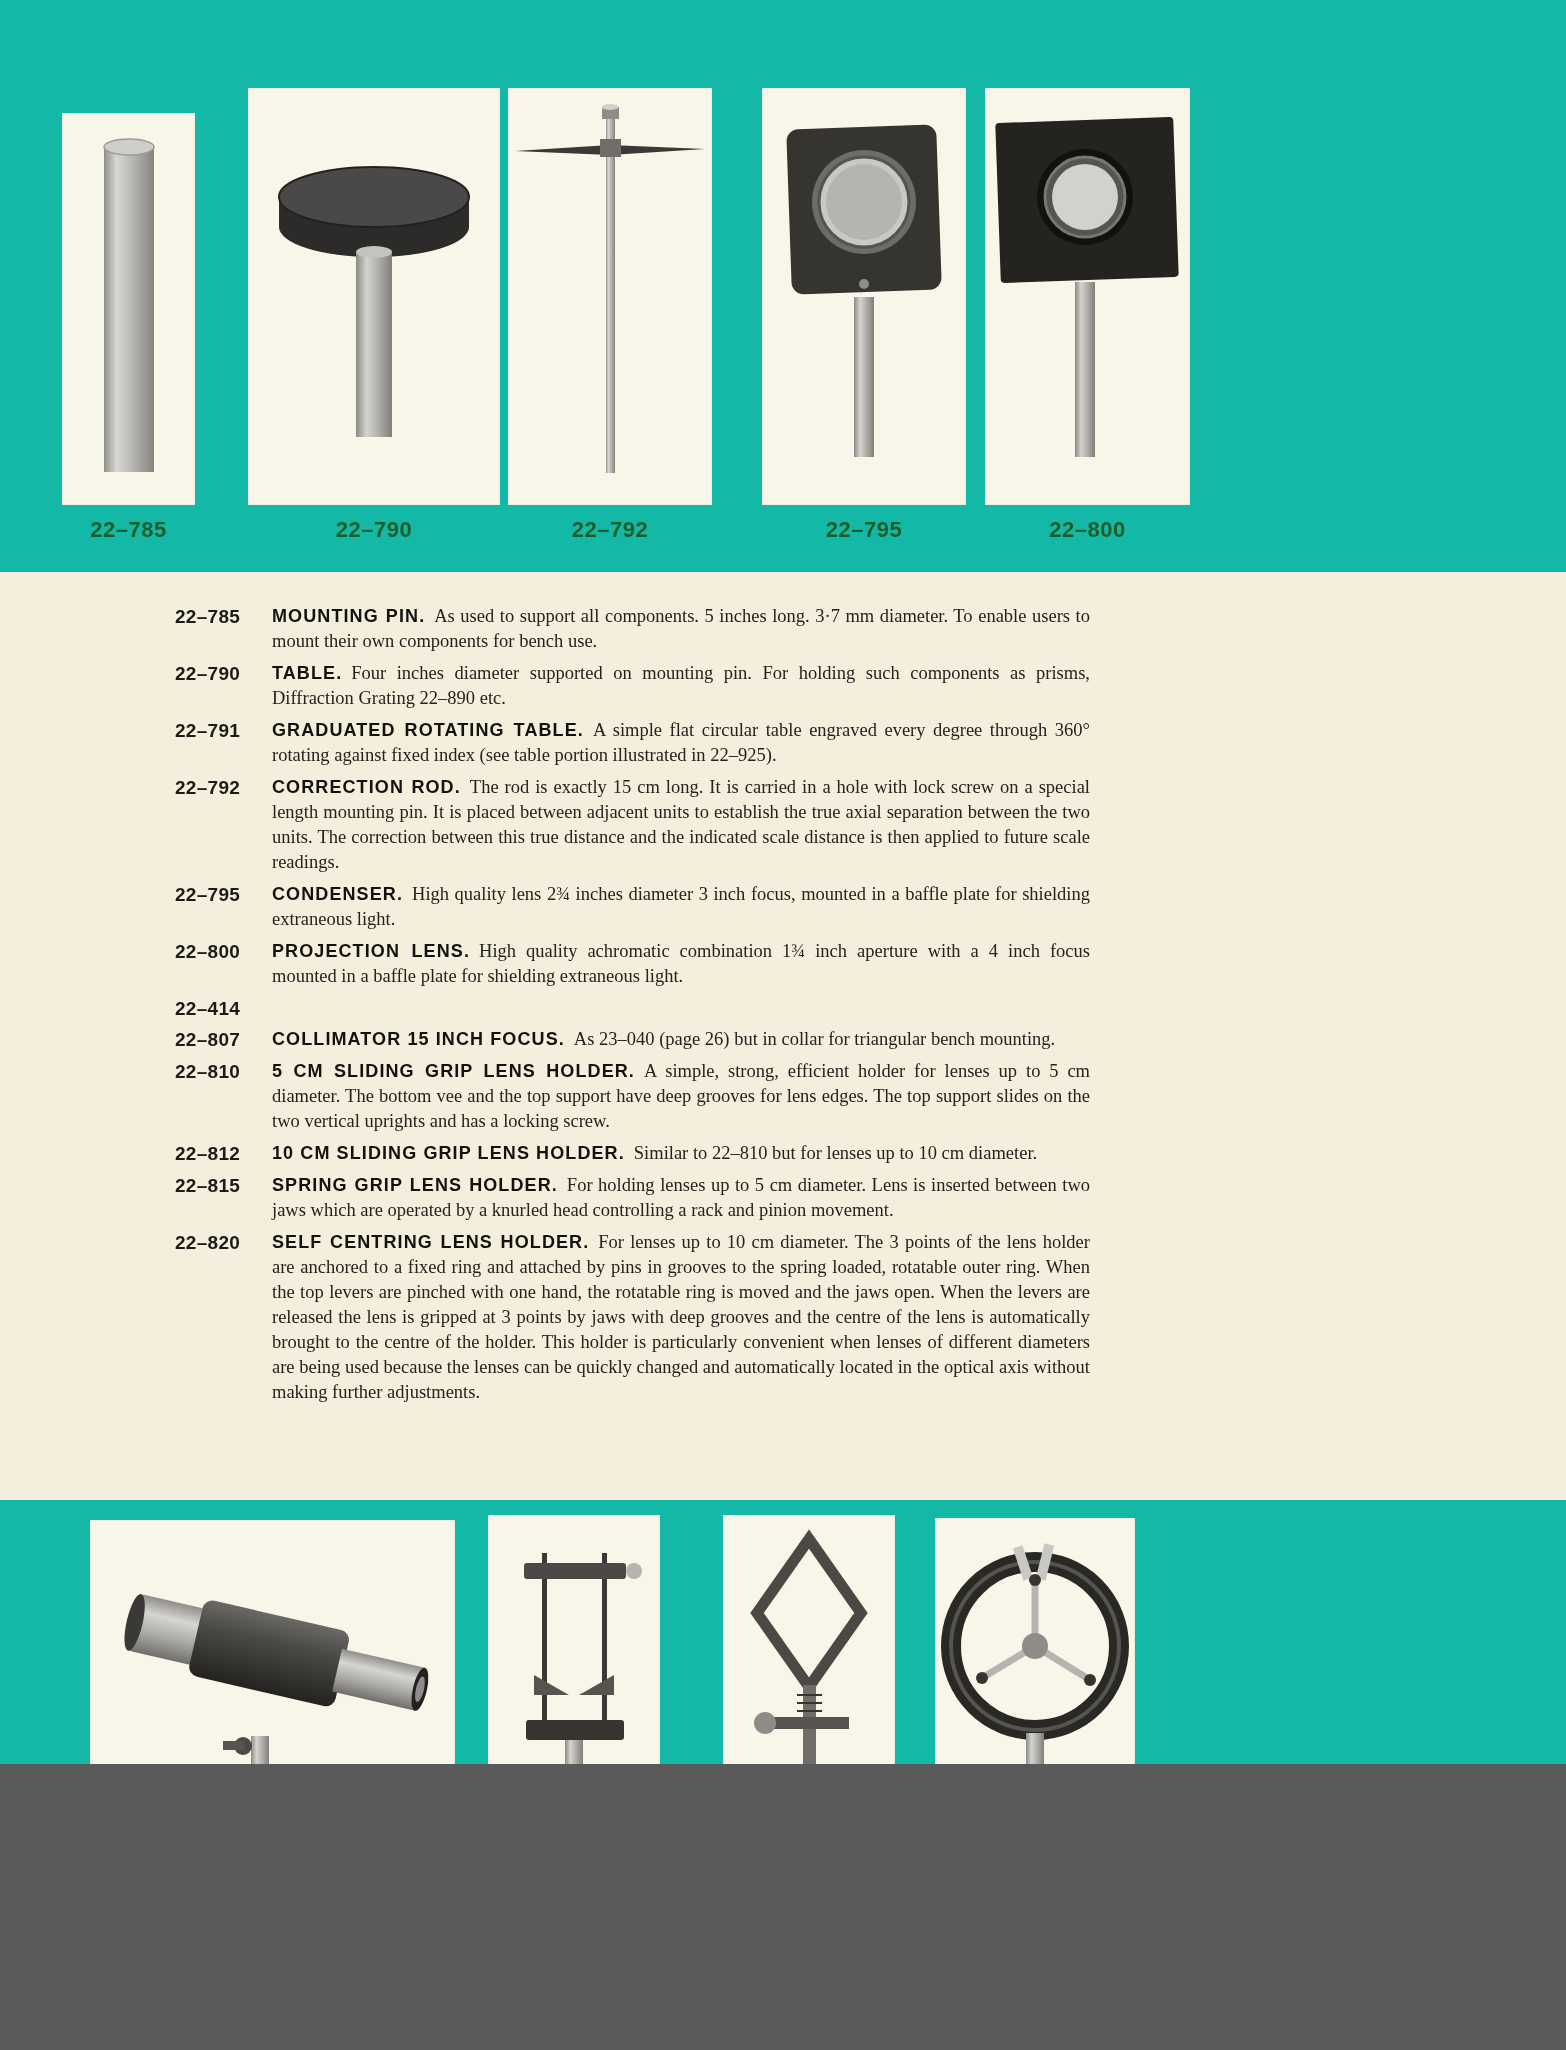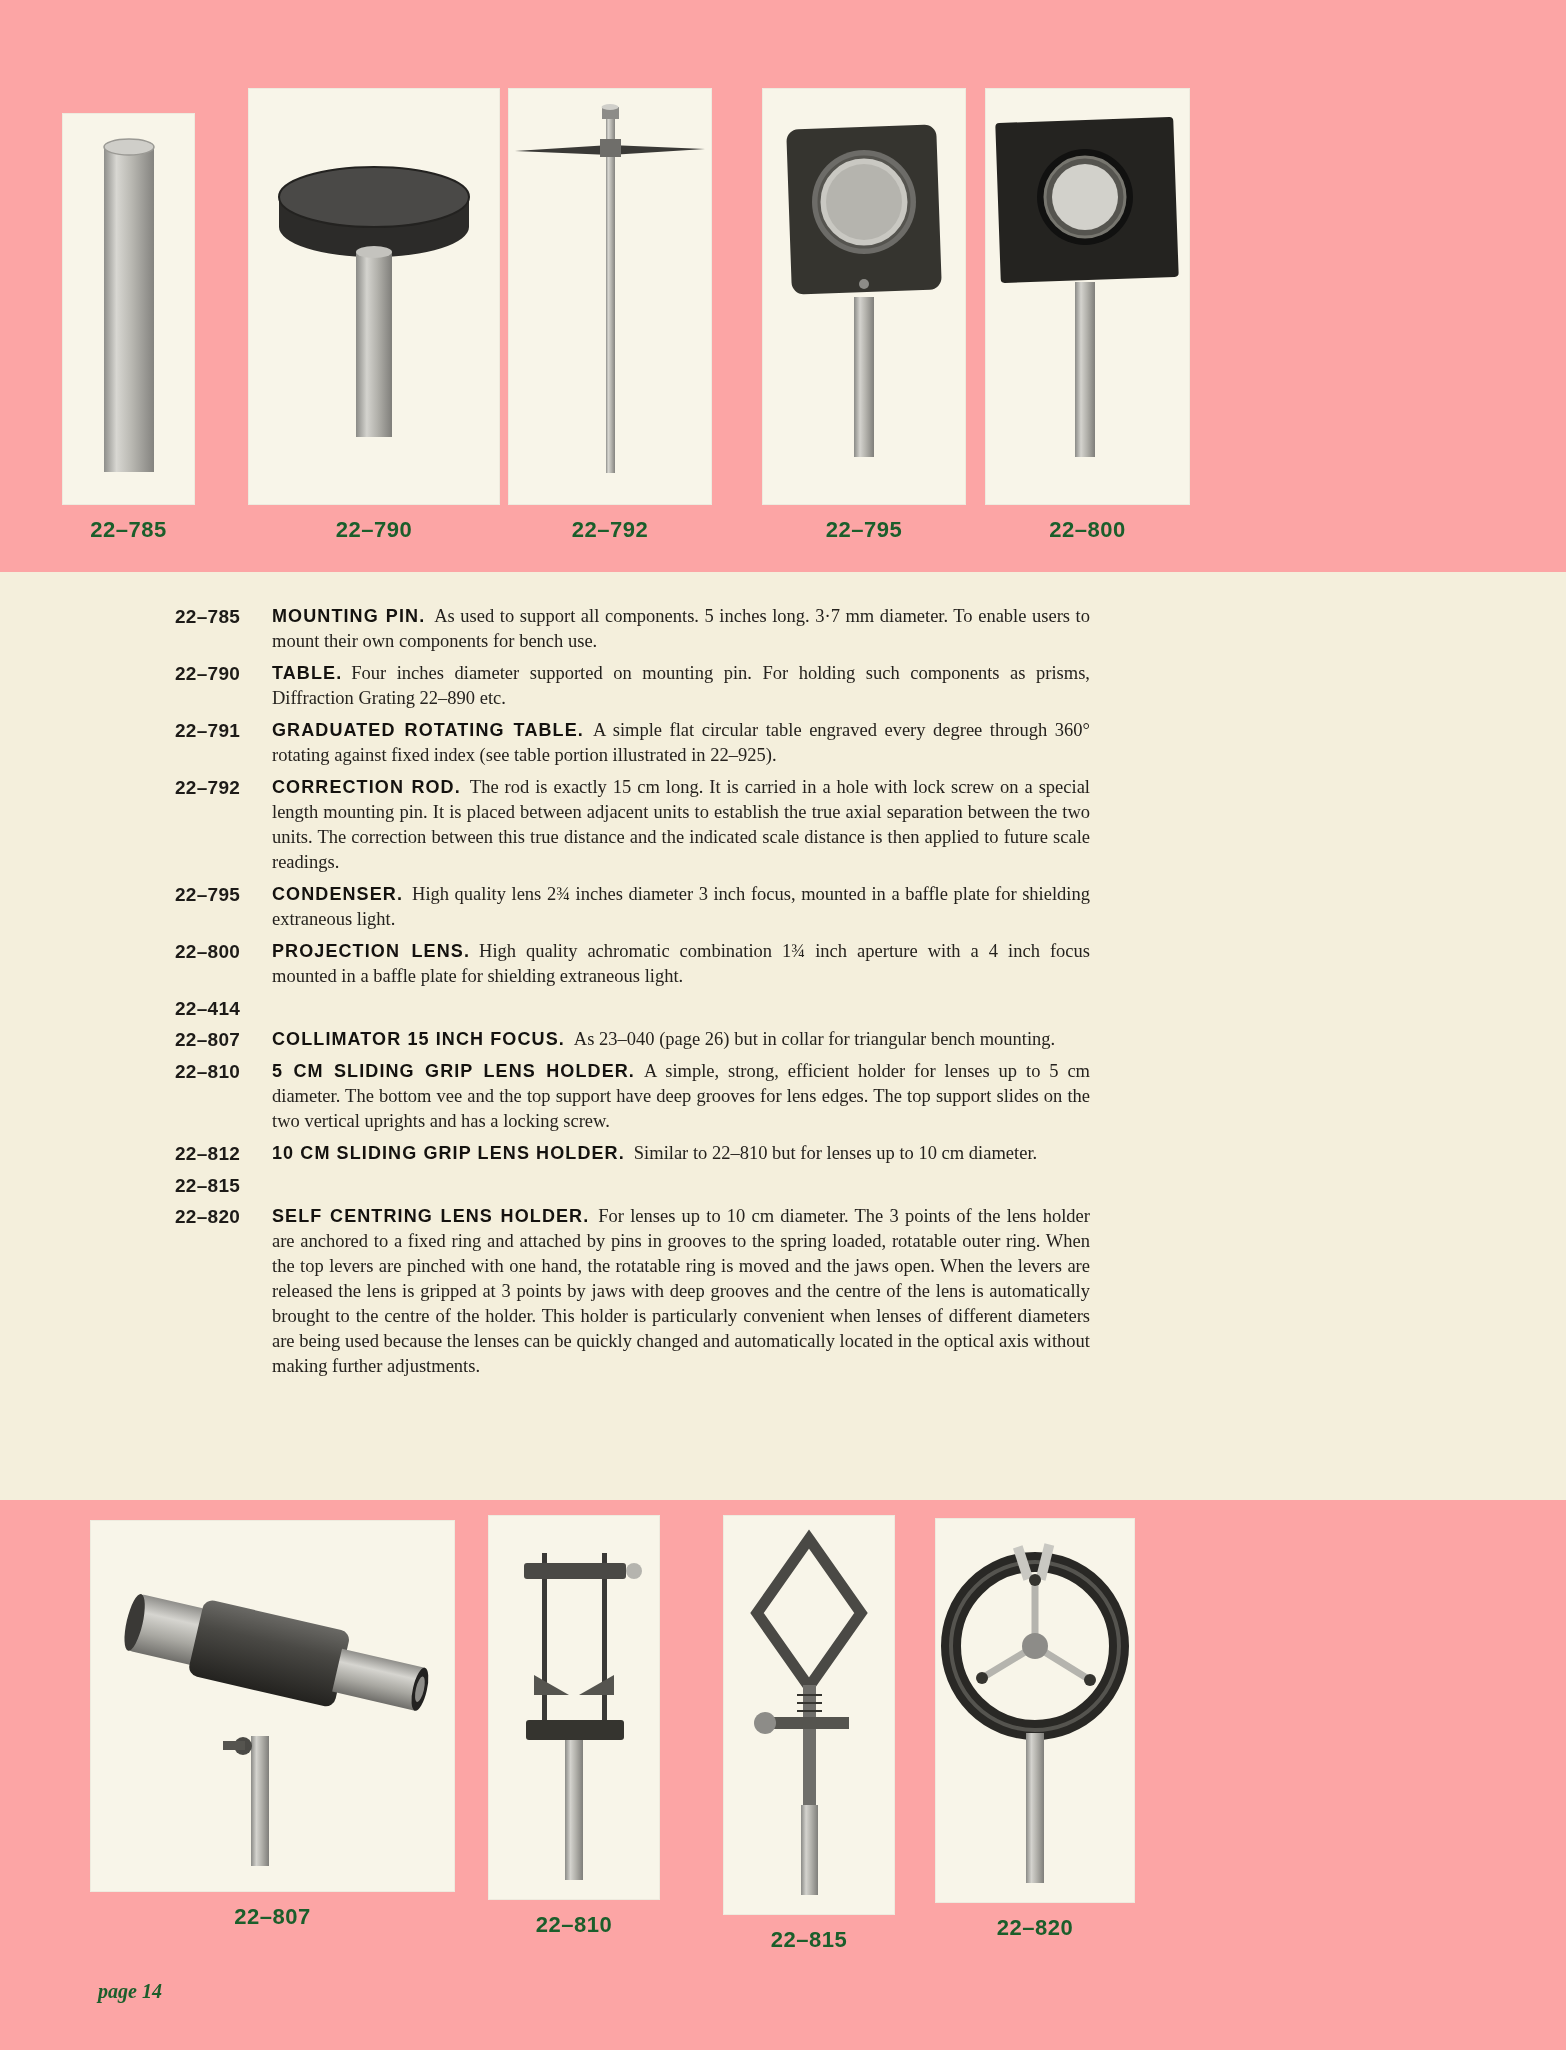--- a/index.html
+++ b/index.html
@@ -1,19 +1,19 @@
 <!DOCTYPE html>
 <html><head>
 <meta charset="utf-8">
 <style>
   html,body{margin:0;padding:0;background:#5a5a5a;}
   .page{
     position:relative;
-    width:1566px;height:2050px;
-    background:#fca5a5;
+    width:1566px;height:1764px;
+    background:#14b8a6;
     overflow:hidden;
     font-family:"Liberation Serif", serif;
   }
   
   .photo-unit{position:absolute;}
   .photo-box{
     background:#f8f5e9;
     box-shadow:0 0 0 1px rgba(0,0,0,0.04) inset;
     display:flex;align-items:center;justify-content:center;
     overflow:hidden;
@@ -218,20 +218,21 @@
       <p class="body"><span class="title">5 CM SLIDING GRIP LENS HOLDER.</span><span class="text">A simple, strong, efficient holder for lenses up to 5 cm diameter. The bottom vee and the top support have deep grooves for lens edges. The top support slides on the two vertical uprights and has a locking screw.</span></p>
     </div>
 
     <div class="entry">
       <div class="code">22–812</div>
       <p class="body"><span class="title">10 CM SLIDING GRIP LENS HOLDER.</span><span class="text">Similar to 22–810 but for lenses up to 10 cm diameter.</span></p>
     </div>
 
     <div class="entry">
       <div class="code">22–815</div>
+      <p class="body"><span class="title">SPRING GRIP LENS HOLDER.</span><span class="text">For holding lenses up to 5 cm diameter. Lens is inserted between two jaws which are operated by a knurled head controlling a rack and pinion movement.</span></p>
     </div>
 
     <div class="entry">
       <div class="code">22–820</div>
       <p class="body"><span class="title">SELF CENTRING LENS HOLDER.</span><span class="text">For lenses up to 10 cm diameter. The 3 points of the lens holder are anchored to a fixed ring and attached by pins in grooves to the spring loaded, rotatable outer ring. When the top levers are pinched with one hand, the rotatable ring is moved and the jaws open. When the levers are released the lens is gripped at 3 points by jaws with deep grooves and the centre of the lens is automatically brought to the centre of the holder. This holder is particularly convenient when lenses of different diameters are being used because the lenses can be quickly changed and automatically located in the optical axis without making further adjustments.</span></p>
     </div>
   </div>
   </div>
 
   <div class="bottom-section">

